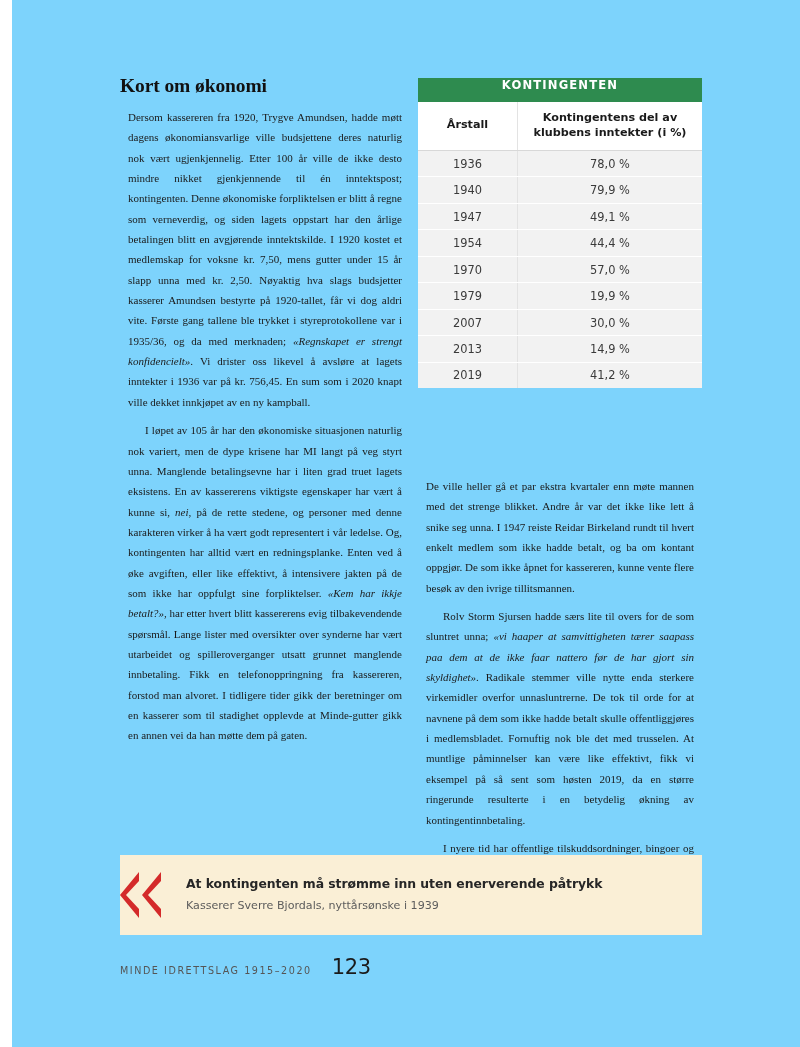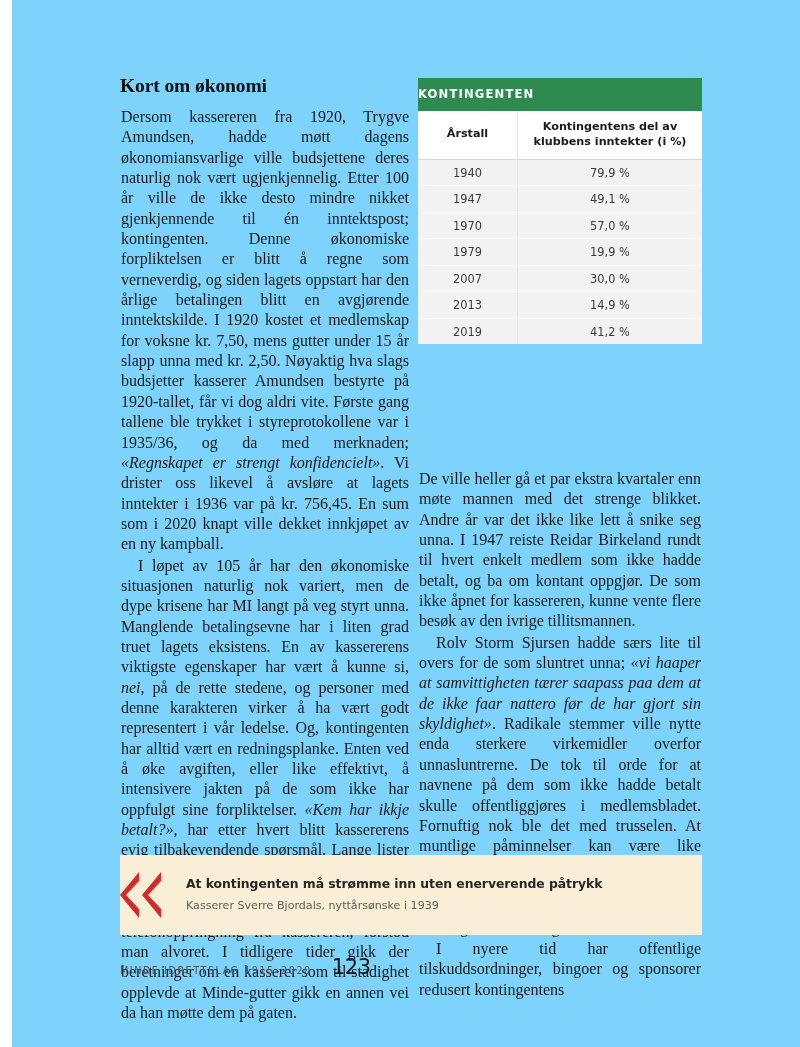--- a/index.html
+++ b/index.html
@@ -42,22 +42,22 @@
     font-family: "Liberation Serif", serif;
     font-weight: bold;
     font-size: 19.5px;
     line-height: 24px;
     margin: 0 0 9px 0;
     letter-spacing: -0.1px;
     color: #111111;
   }
 
   p.body {
-    margin: 1px;
-    font-size: 16px;
+    margin: 8px;
+    font-size: 11px;
     line-height: 20.35px;
     text-align: justify;
     text-justify: inter-word;
     hyphens: manual;
     color: #1a1a1a;
   }
   p.body + p.body { text-indent: 17px; }
 
   .it { font-style: italic; }
 
@@ -74,22 +74,22 @@
     font-family: "DejaVu Sans", sans-serif;
   }
   table.kont caption {
     caption-side: top;
     background: #2E8B4F;
     color: #ffffff;
     font-family: "DejaVu Sans", sans-serif;
     font-weight: bold;
     font-size: 11.6px;
     letter-spacing: 1.15px;
-    padding: 9px 0 10px 0;
-    text-align: left;
+    padding: 0 0 10px 0;
+    text-align: center;
   }
   table.kont thead th {
     background: #ffffff;
     color: #1a1a1a;
     font-family: "DejaVu Sans", sans-serif;
     font-weight: bold;
     font-size: 11.2px;
     line-height: 14.5px;
     padding: 9px 4px 10px 4px;
     text-align: center;
@@ -193,26 +193,34 @@
         <tr>
           <th class="c-year">Årstall</th>
           <th>
             <span>Kontingentens del av</span><br>
             <span>klubbens inntekter (i %)</span>
           </th>
         </tr>
       </thead>
       <tbody id="kont-body">
           <tr>
+            <td class="c-year">1936</td>
+            <td class="c-share">78,0 %</td>
+          </tr>
+          <tr>
             <td class="c-year">1940</td>
             <td class="c-share">79,9 %</td>
           </tr>
           <tr>
             <td class="c-year">1947</td>
             <td class="c-share">49,1 %</td>
+          </tr>
+          <tr>
+            <td class="c-year">1954</td>
+            <td class="c-share">44,4 %</td>
           </tr>
           <tr>
             <td class="c-year">1970</td>
             <td class="c-share">57,0 %</td>
           </tr>
           <tr>
             <td class="c-year">1979</td>
             <td class="c-share">19,9 %</td>
           </tr>
           <tr>

